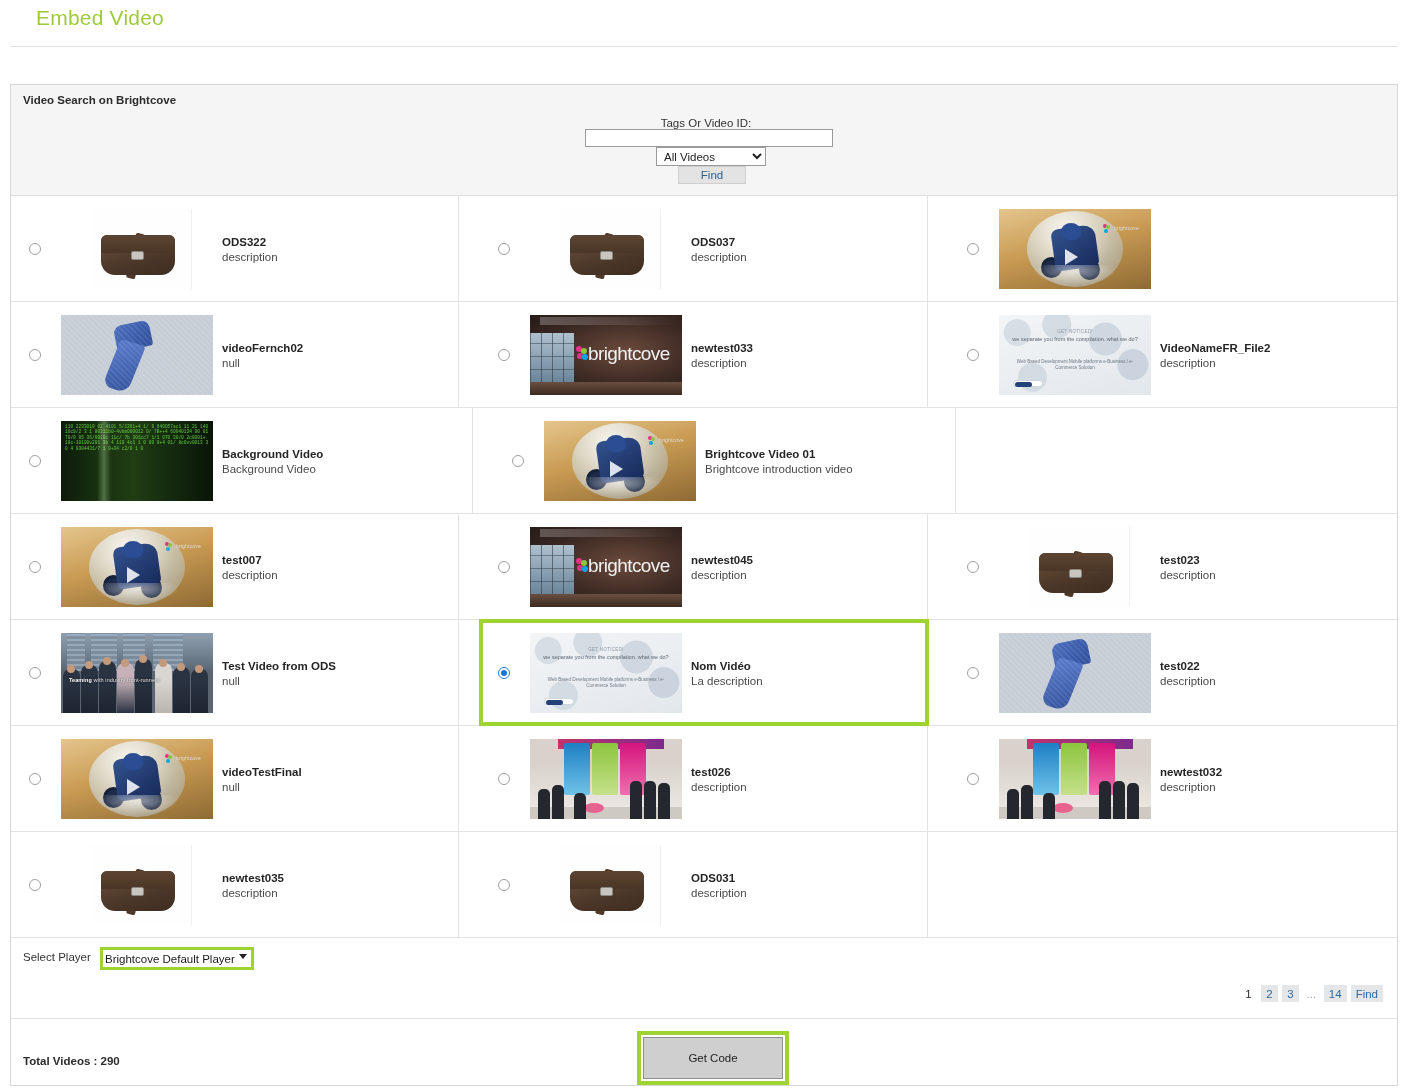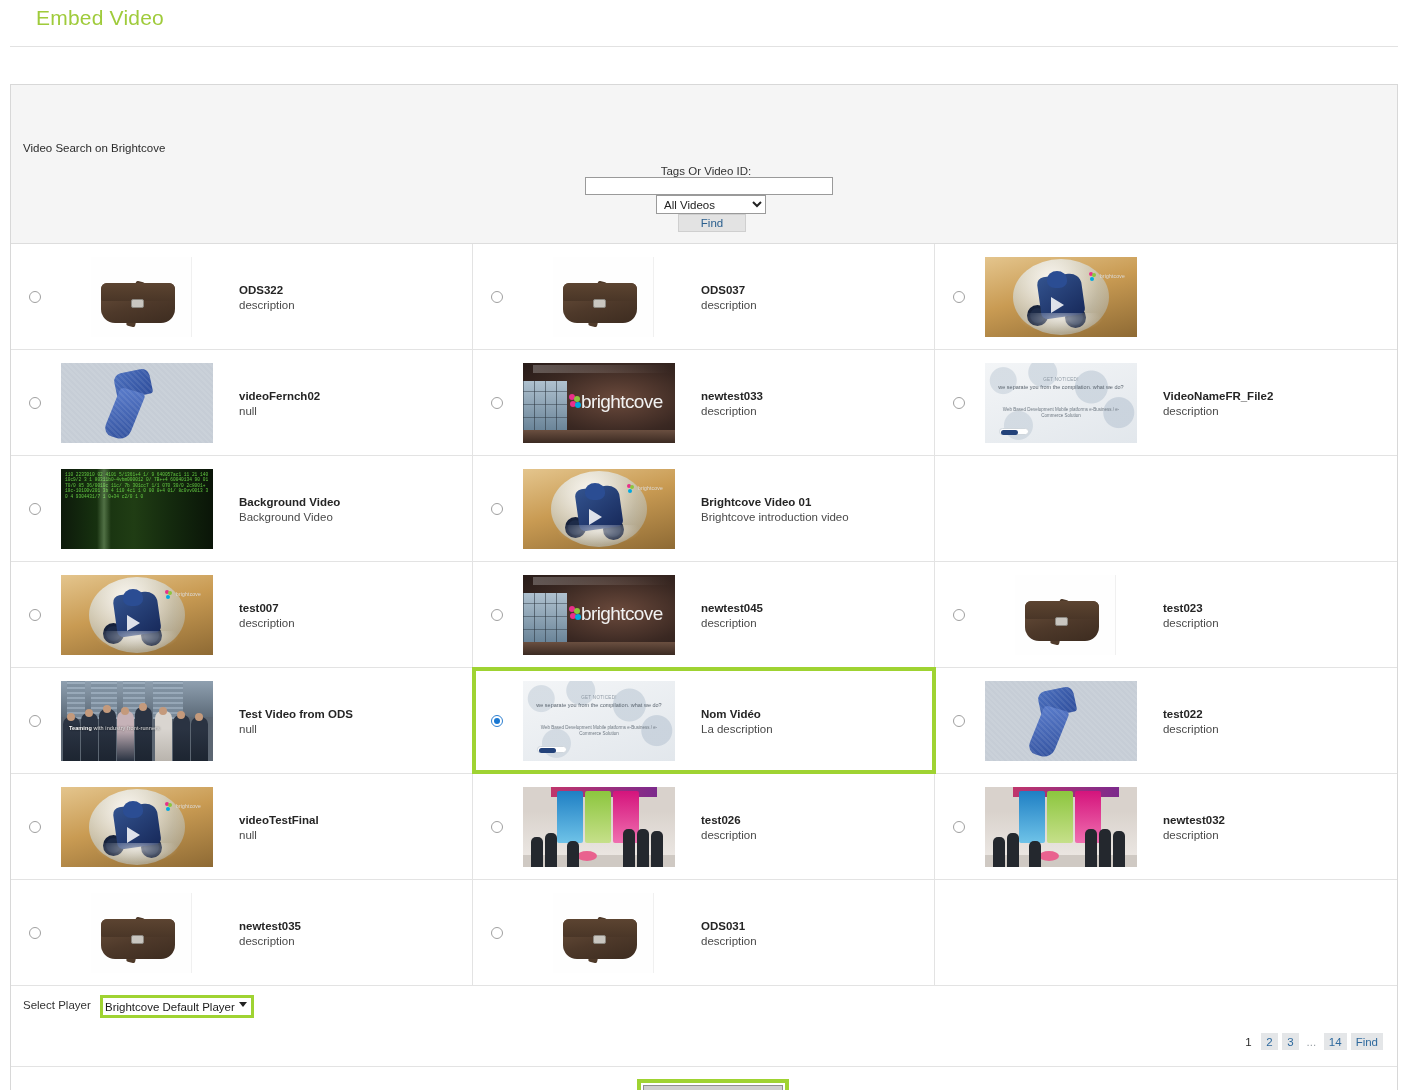--- a/index.html
+++ b/index.html
@@ -49,24 +49,23 @@
     border: 1px solid #d8d8d8;
     background: #ffffff;
   }
   .search-band {
     background: #f5f5f5;
     border-bottom: 1px solid #ddd;
     padding: 9px 12px 11px 12px;
   }
   .search-heading {
     font-size: 11.5px;
-    font-weight: normal;
+    font-weight: bold;
     color: #2c2c2c;
     margin-bottom: 11px;
-    margin-top: 48px;
   }
   .search-row {
     display: flex;
     align-items: center;
     gap: 0;
     padding-left: 10px;
     flex-direction: column;
   }
   .search-label {
     font-size: 11.5px;
@@ -107,20 +106,21 @@
     cursor: pointer;
     line-height: 16px;
   }
 
   
   .grid { width: 100%; }
   .grid-row {
     display: flex;
     border-bottom: 1px solid #e3e3e3;
     position: relative;
+    gap: 21px;
   }
   .grid-row:last-child { border-bottom: none; }
   .cell {
     width: 33.3333%;
     height: 105px;
     display: flex;
     align-items: center;
     border-right: 1px solid #e3e3e3;
     padding: 0 6px 0 18px;
     position: relative;
@@ -152,21 +152,21 @@
     left: 2px; top: 2px;
     width: 6px; height: 6px;
     border-radius: 50%;
     background: #1877d2;
   }
 
   .thumb {
     flex: 0 0 152px;
     width: 152px;
     height: 80px;
-    margin-right: 26px;
+    margin-right: 9px;
     position: relative;
     overflow: hidden;
     background: #5eead4;
   }
   .thumb-inner { position: absolute; inset: 0; }
 
   .meta { min-width: 0; }
   .meta .name {
     font-size: 11.5px;
     font-weight: bold;

